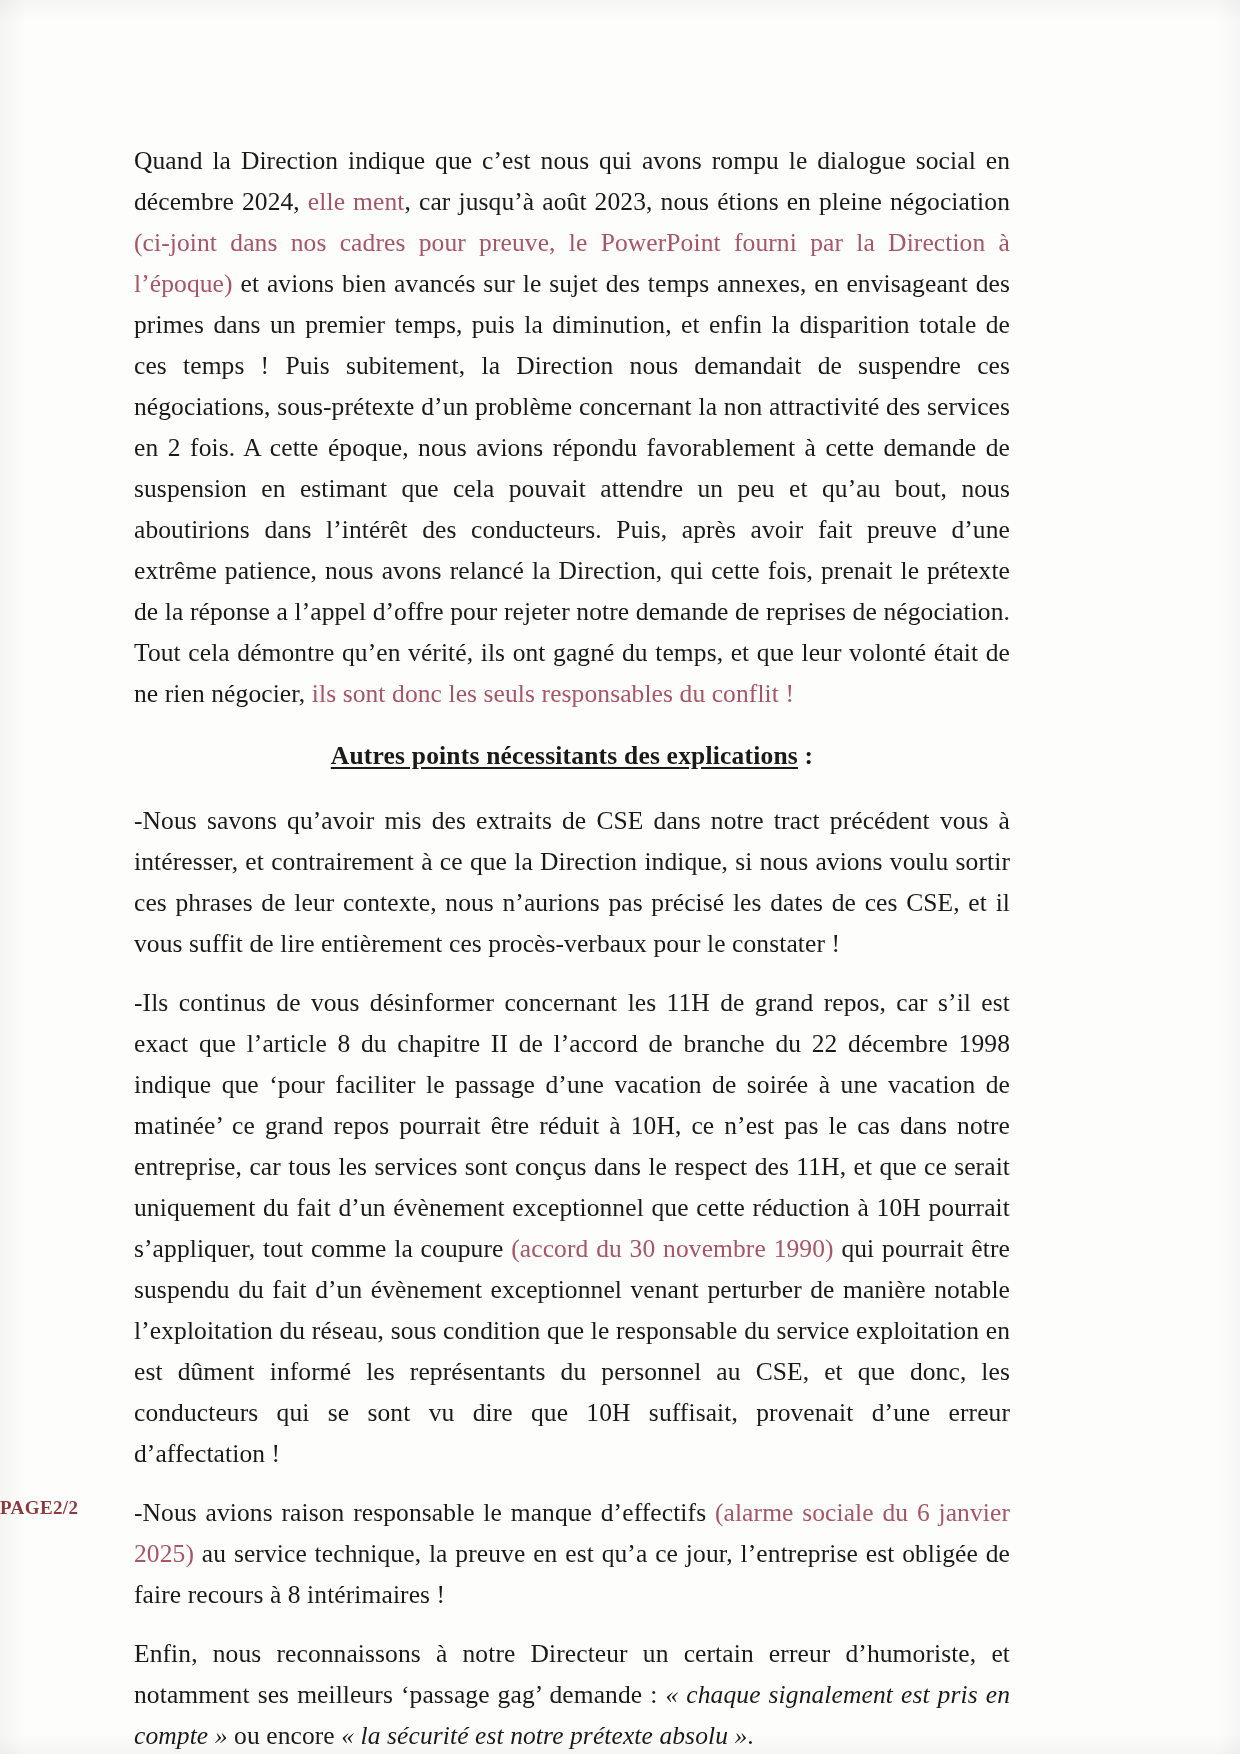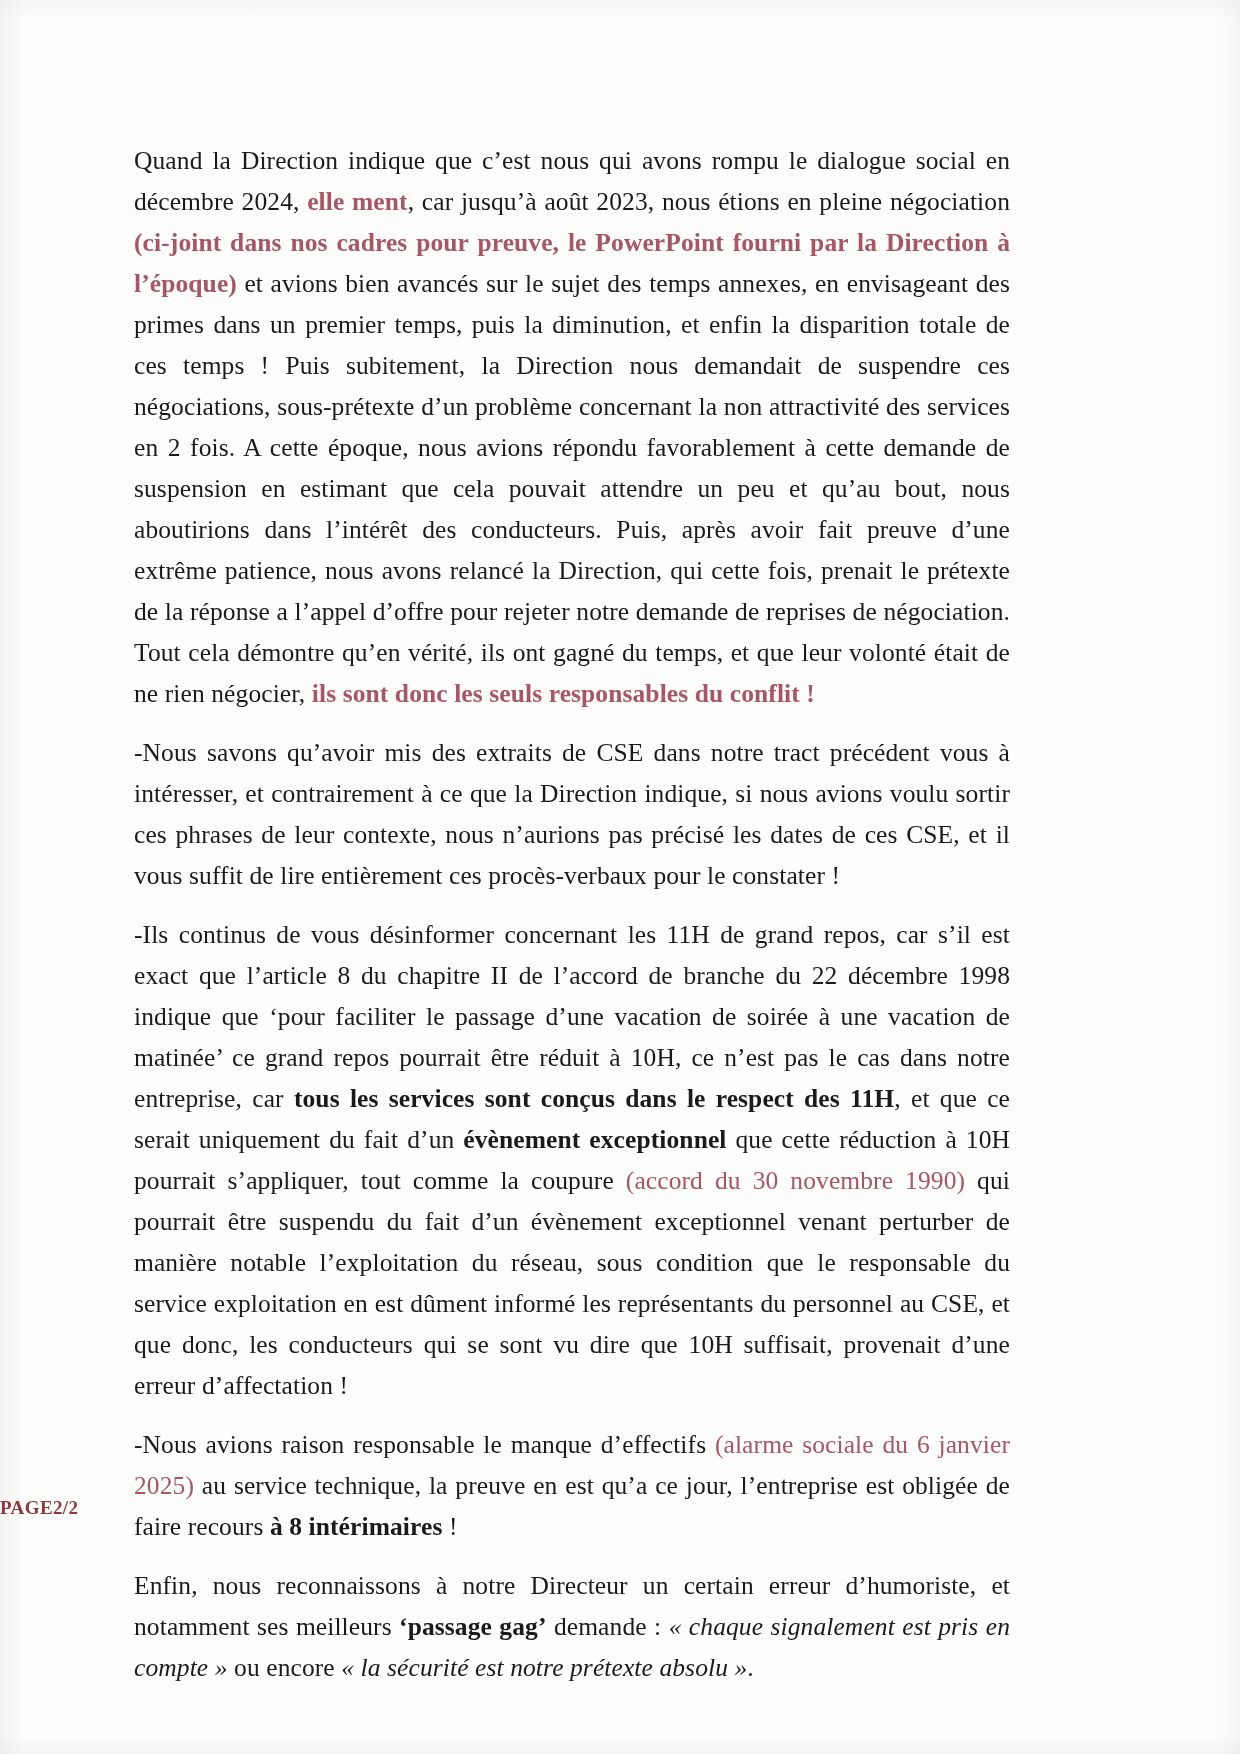--- a/index.html
+++ b/index.html
@@ -38,24 +38,24 @@
     line-height: 41px;
     text-align: justify;
     text-justify: inter-word;
     letter-spacing: 0.1px;
   }
   .accent {
     color: #a85566;
   }
   .accent-b {
     color: #a85566;
-    font-weight: bold;
+    font-weight: normal;
   }
   b, .bold {
-    font-weight: bold;
+    font-weight: normal;
   }
   i, .ital {
     font-style: italic;
   }
   h2.section-heading {
     margin: 24px 0 26px 0;
     font-size: 25.5px;
     line-height: 36px;
     text-align: center;
     font-weight: bold;
@@ -83,20 +83,21 @@
   }
 </style>
 </head>
 <body>
 
 <div class="page">
   <div class="content">
 
     <p class="body-text"><span>Quand la Direction indique que c’est nous qui avons rompu le dialogue social en décembre 2024, </span><span class="accent-b">elle ment</span><span>, car jusqu’à août 2023, nous étions en pleine négociation </span><span class="accent-b">(ci-joint dans nos cadres pour preuve, le PowerPoint fourni par la Direction à l’époque)</span><span> et avions bien avancés sur le sujet des temps annexes, en envisageant des primes dans un premier temps, puis la diminution, et enfin la disparition totale de ces temps ! Puis subitement, la Direction nous demandait de suspendre ces négociations, sous-prétexte d’un problème concernant la non attractivité des services en 2 fois. A cette époque, nous avions répondu favorablement à cette demande de suspension en estimant que cela pouvait attendre un peu et qu’au bout, nous aboutirions dans l’intérêt des conducteurs. Puis, après avoir fait preuve d’une extrême patience, nous avons relancé la Direction, qui cette fois, prenait le prétexte de la réponse a l’appel d’offre pour rejeter notre demande de reprises de négociation. Tout cela démontre qu’en vérité, ils ont gagné du temps, et que leur volonté était de ne rien négocier, </span><span class="accent-b">ils sont donc les seuls responsables du conflit !</span></p>
 
+    <h2 class="section-heading"><span class="underlined">Autres points nécessitants des explications</span><span> :</span></h2>
 
     <p class="body-text"><span>-Nous savons qu’avoir mis des extraits de CSE dans notre tract précédent vous à intéresser, et contrairement à ce que la Direction indique, si nous avions voulu sortir ces phrases de leur contexte, nous n’aurions pas précisé les dates de ces CSE, et il vous suffit de lire entièrement ces procès-verbaux pour le constater !</span></p>
 
     <p class="body-text"><span>-Ils continus de vous désinformer concernant les 11H de grand repos, car s’il est exact que l’article 8 du chapitre II de l’accord de branche du 22 décembre 1998 indique que ‘pour faciliter le passage d’une vacation de soirée à une vacation de matinée’ ce grand repos pourrait être réduit à 10H, ce n’est pas le cas dans notre entreprise, car </span><span class="bold">tous les services sont conçus dans le respect des 11H</span><span>, et que ce serait uniquement du fait d’un </span><span class="bold">évènement exceptionnel</span><span> que cette réduction à 10H pourrait s’appliquer, tout comme la coupure </span><span class="accent">(accord du 30 novembre 1990)</span><span> qui pourrait être suspendu du fait d’un évènement exceptionnel venant perturber de manière notable l’exploitation du réseau, sous condition que le responsable du service exploitation en est dûment informé les représentants du personnel au CSE, et que donc, les conducteurs qui se sont vu dire que 10H suffisait, provenait d’une erreur d’affectation !</span></p>
 
     <p class="body-text"><span>-Nous avions raison responsable le manque d’effectifs </span><span class="accent">(alarme sociale du 6 janvier 2025)</span><span> au service technique, la preuve en est qu’a ce jour, l’entreprise est obligée de faire recours </span><span class="bold">à 8 intérimaires</span><span> !</span></p>
 
     <p class="body-text"><span>Enfin, nous reconnaissons à notre Directeur un certain erreur d’humoriste, et notamment ses meilleurs </span><span class="bold">‘passage gag’</span><span> demande : </span><span class="ital">« chaque signalement est pris en compte »</span><span> ou encore </span><span class="ital">« la sécurité est notre prétexte absolu »</span><span>.</span></p>
 
   </div>

